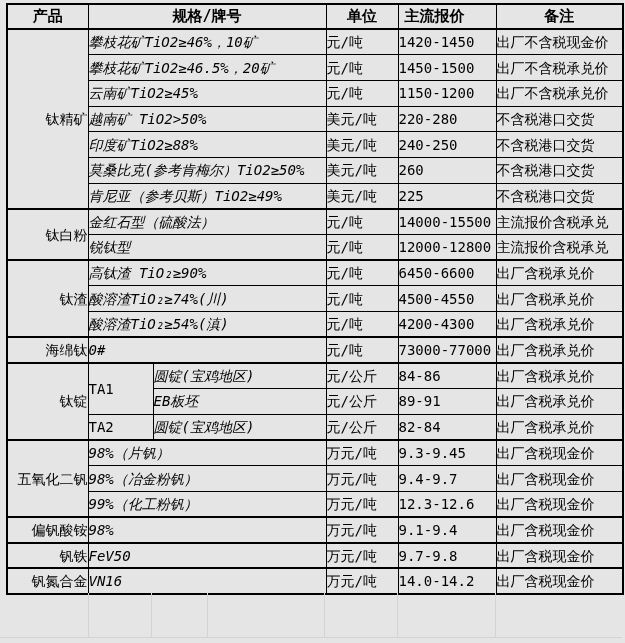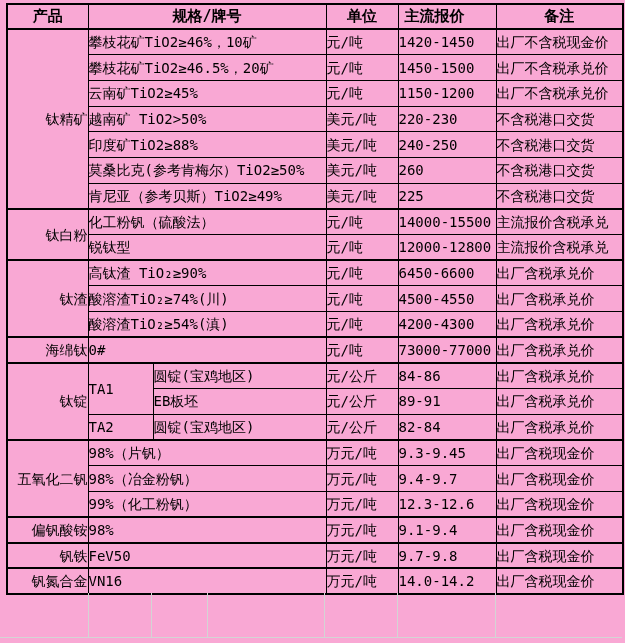--- a/index.html
+++ b/index.html
@@ -1,17 +1,17 @@
 <!DOCTYPE html>
 <html><head>
 <meta charset="utf-8">
 <style>
   html,body{margin:0;padding:0;background:#ffffff;}
   body{font-family:"DejaVu Sans Mono","DejaVu Sans",monospace;color:#000;}
-  #page{position:relative;width:625px;height:643px;background:#f9a8d4;overflow:hidden;}
+  #page{position:relative;width:625px;height:643px;background:#e5e5e5;overflow:hidden;}
 
   table.price{
     position:absolute;left:6px;top:3px;
     width:616px;
     border-collapse:collapse;
     table-layout:fixed;
     border:2px solid #000;
     font-size:14px;
     line-height:1;
   }
@@ -22,21 +22,21 @@
     overflow:hidden;
     padding:0;
   }
   thead tr{height:25px;}
   tbody tr{height:25.7px;}
   thead td{font-weight:bold;text-align:center;border-bottom:2px solid #000;font-size:15px;}
   thead td.hl{text-align:left;padding-left:6px;}
   tr.sec td{border-top:2px solid #000;}
   td.col-product{text-align:right;}
   td.col-grade{padding-left:3px;}
-  td.col-spec{padding-left:3px;}
+  td.col-spec{padding-left:3px;font-style:italic;}
   td.col-unit{padding-left:4px;}
   td.col-price{padding-left:5px;}
   td.col-note{padding-left:4px;}
 
   .gridline{position:absolute;background:#d4d4d4;}
   .gridline.v{width:1px;top:593px;height:44px;}
   .gridline.h{height:1px;left:0;top:637px;width:622px;}
 </style>
 </head>
 <body>
@@ -77,21 +77,21 @@
         </tr>
         <tr>
           <td class="col-spec" colspan="2">云南矿TiO2≥45%</td>
           <td class="col-unit">元/吨</td>
           <td class="col-price">1150-1200</td>
           <td class="col-note">出厂不含税承兑价</td>
         </tr>
         <tr>
           <td class="col-spec" colspan="2">越南矿 TiO2&gt;50%</td>
           <td class="col-unit">美元/吨</td>
-          <td class="col-price">220-230</td>
+          <td class="col-price">220-280</td>
           <td class="col-note">不含税港口交货</td>
         </tr>
         <tr>
           <td class="col-spec" colspan="2">印度矿TiO2≥88%</td>
           <td class="col-unit">美元/吨</td>
           <td class="col-price">240-250</td>
           <td class="col-note">不含税港口交货</td>
         </tr>
         <tr>
           <td class="col-spec" colspan="2">莫桑比克(参考肯梅尔）TiO2≥50%</td>
@@ -100,21 +100,21 @@
           <td class="col-note">不含税港口交货</td>
         </tr>
         <tr>
           <td class="col-spec" colspan="2">肯尼亚（参考贝斯）TiO2≥49%</td>
           <td class="col-unit">美元/吨</td>
           <td class="col-price">225</td>
           <td class="col-note">不含税港口交货</td>
         </tr>
         <tr class="sec">
           <td class="col-product" rowspan="2">钛白粉</td>
-          <td class="col-spec" colspan="2">化工粉钒（硫酸法）</td>
+          <td class="col-spec" colspan="2">金红石型（硫酸法）</td>
           <td class="col-unit">元/吨</td>
           <td class="col-price">14000-15500</td>
           <td class="col-note">主流报价含税承兑</td>
         </tr>
         <tr>
           <td class="col-spec" colspan="2">锐钛型</td>
           <td class="col-unit">元/吨</td>
           <td class="col-price">12000-12800</td>
           <td class="col-note">主流报价含税承兑</td>
         </tr>

